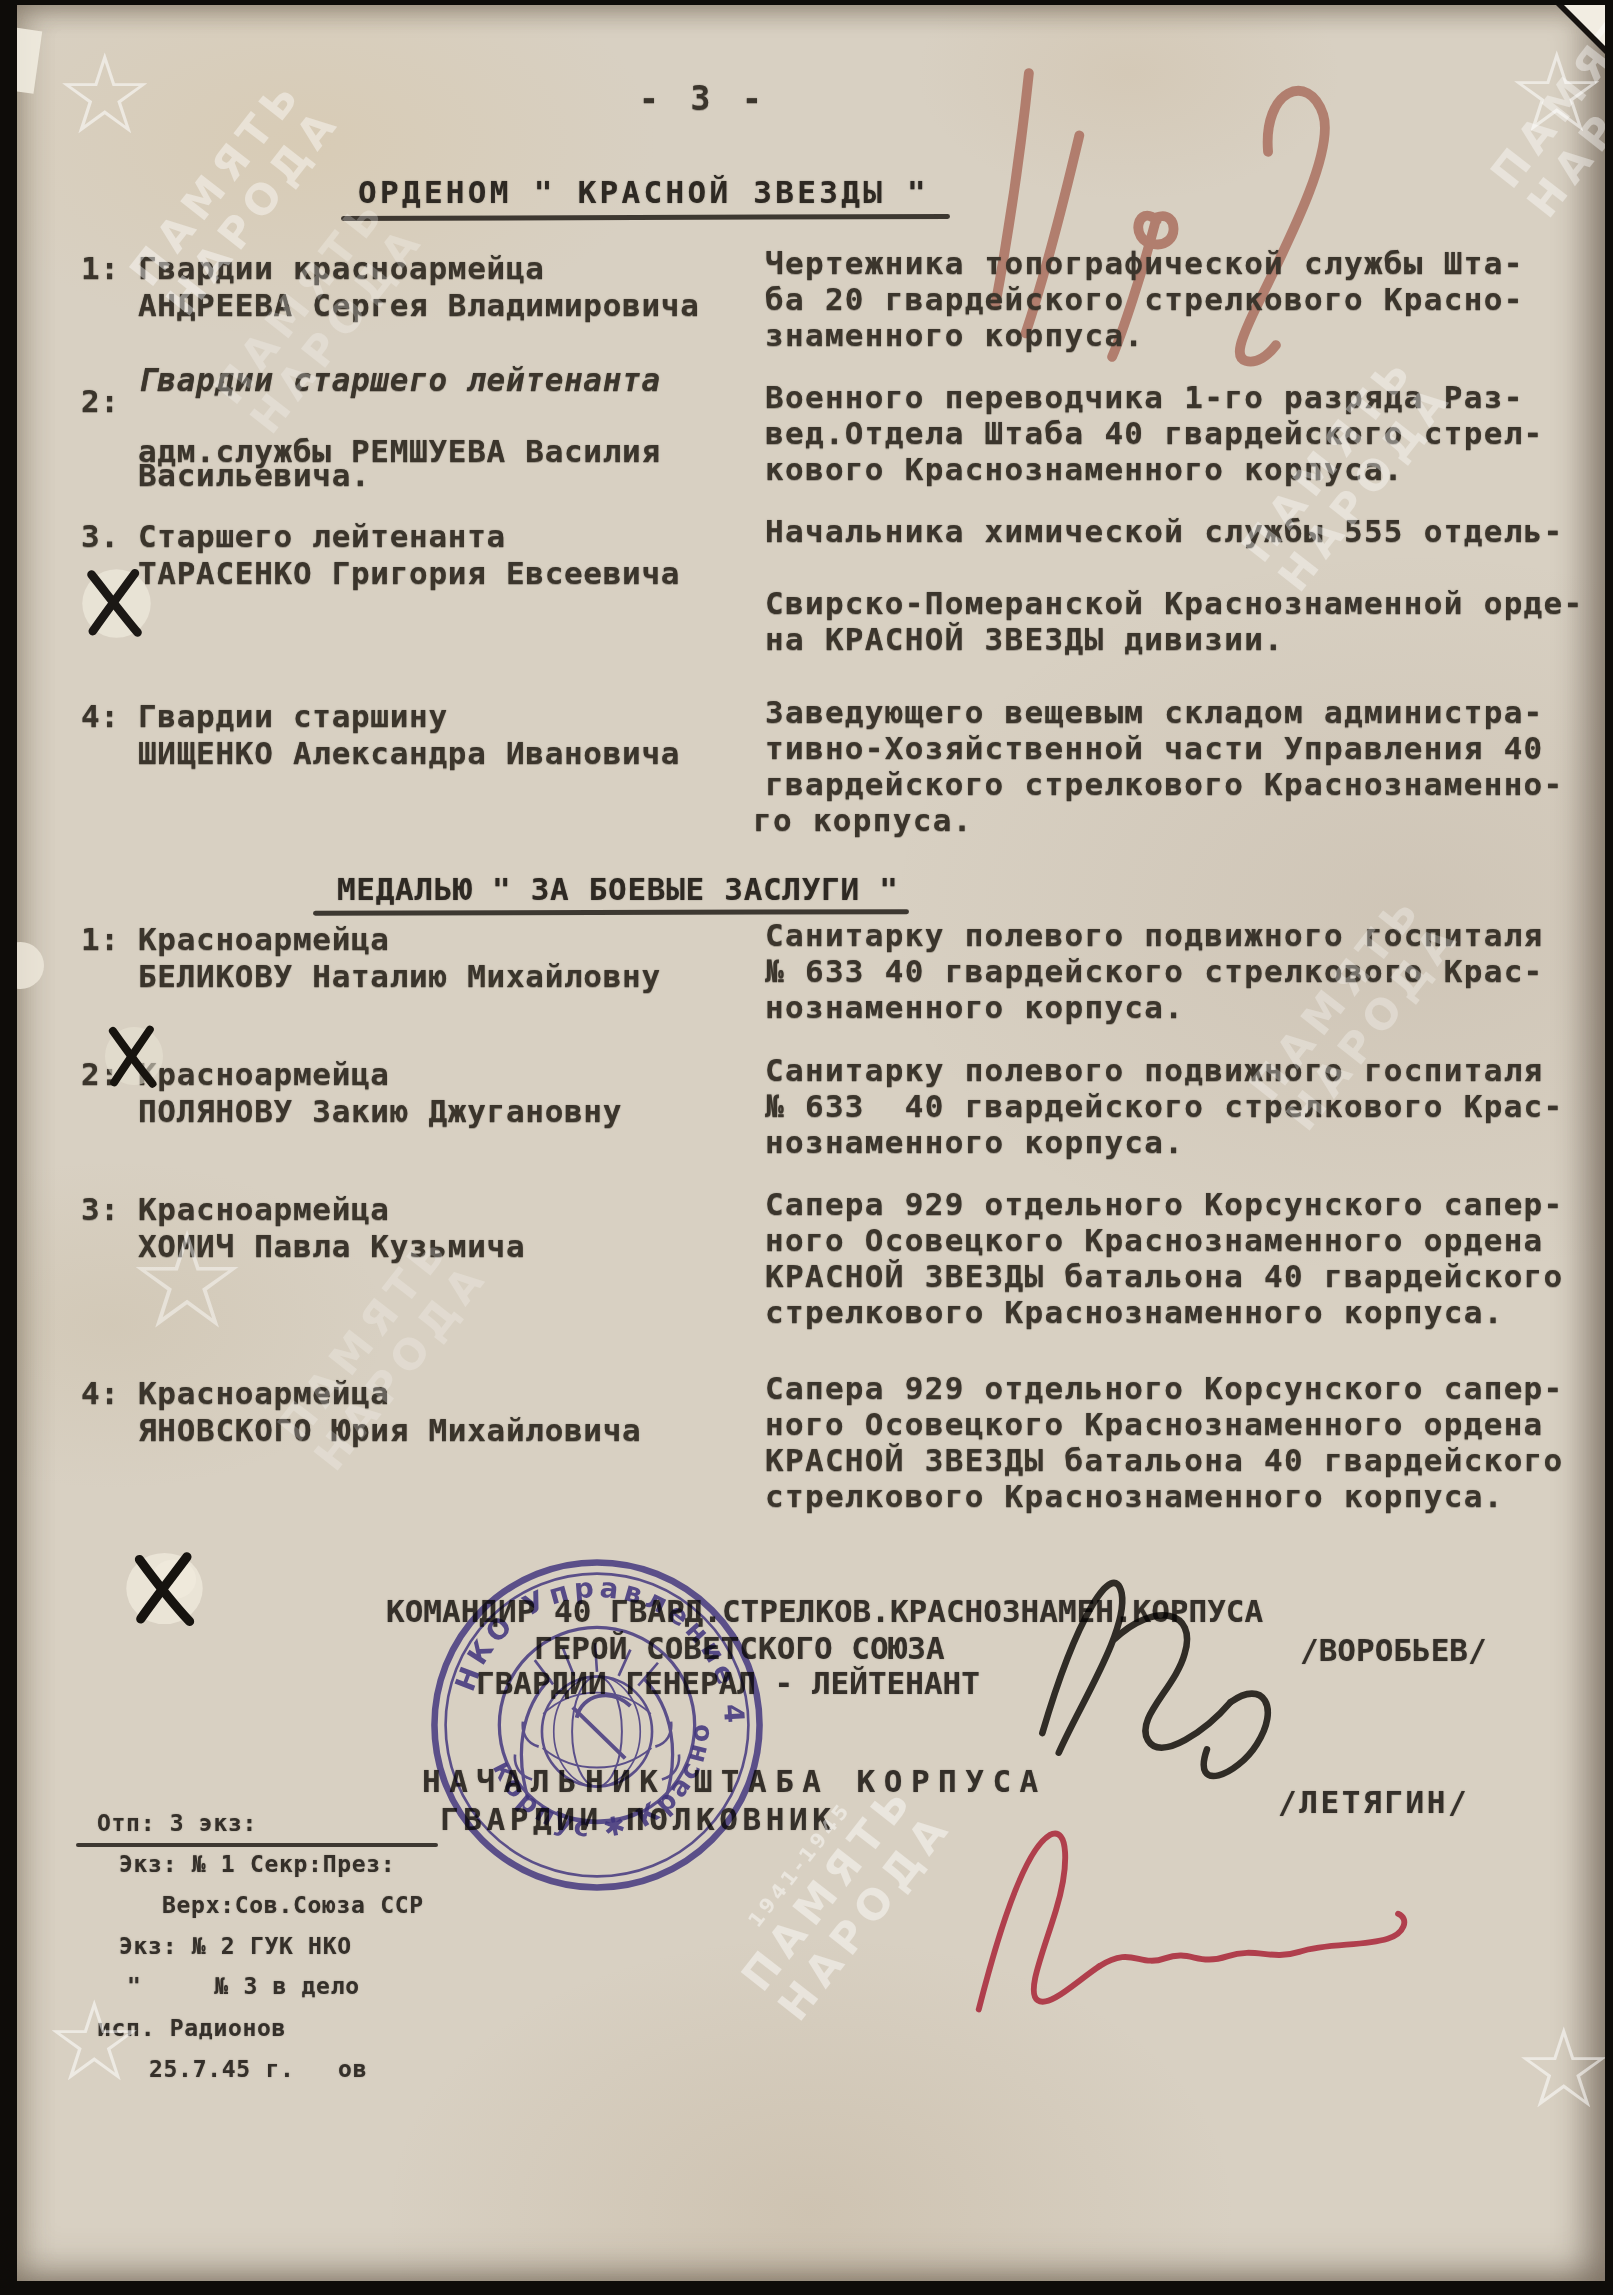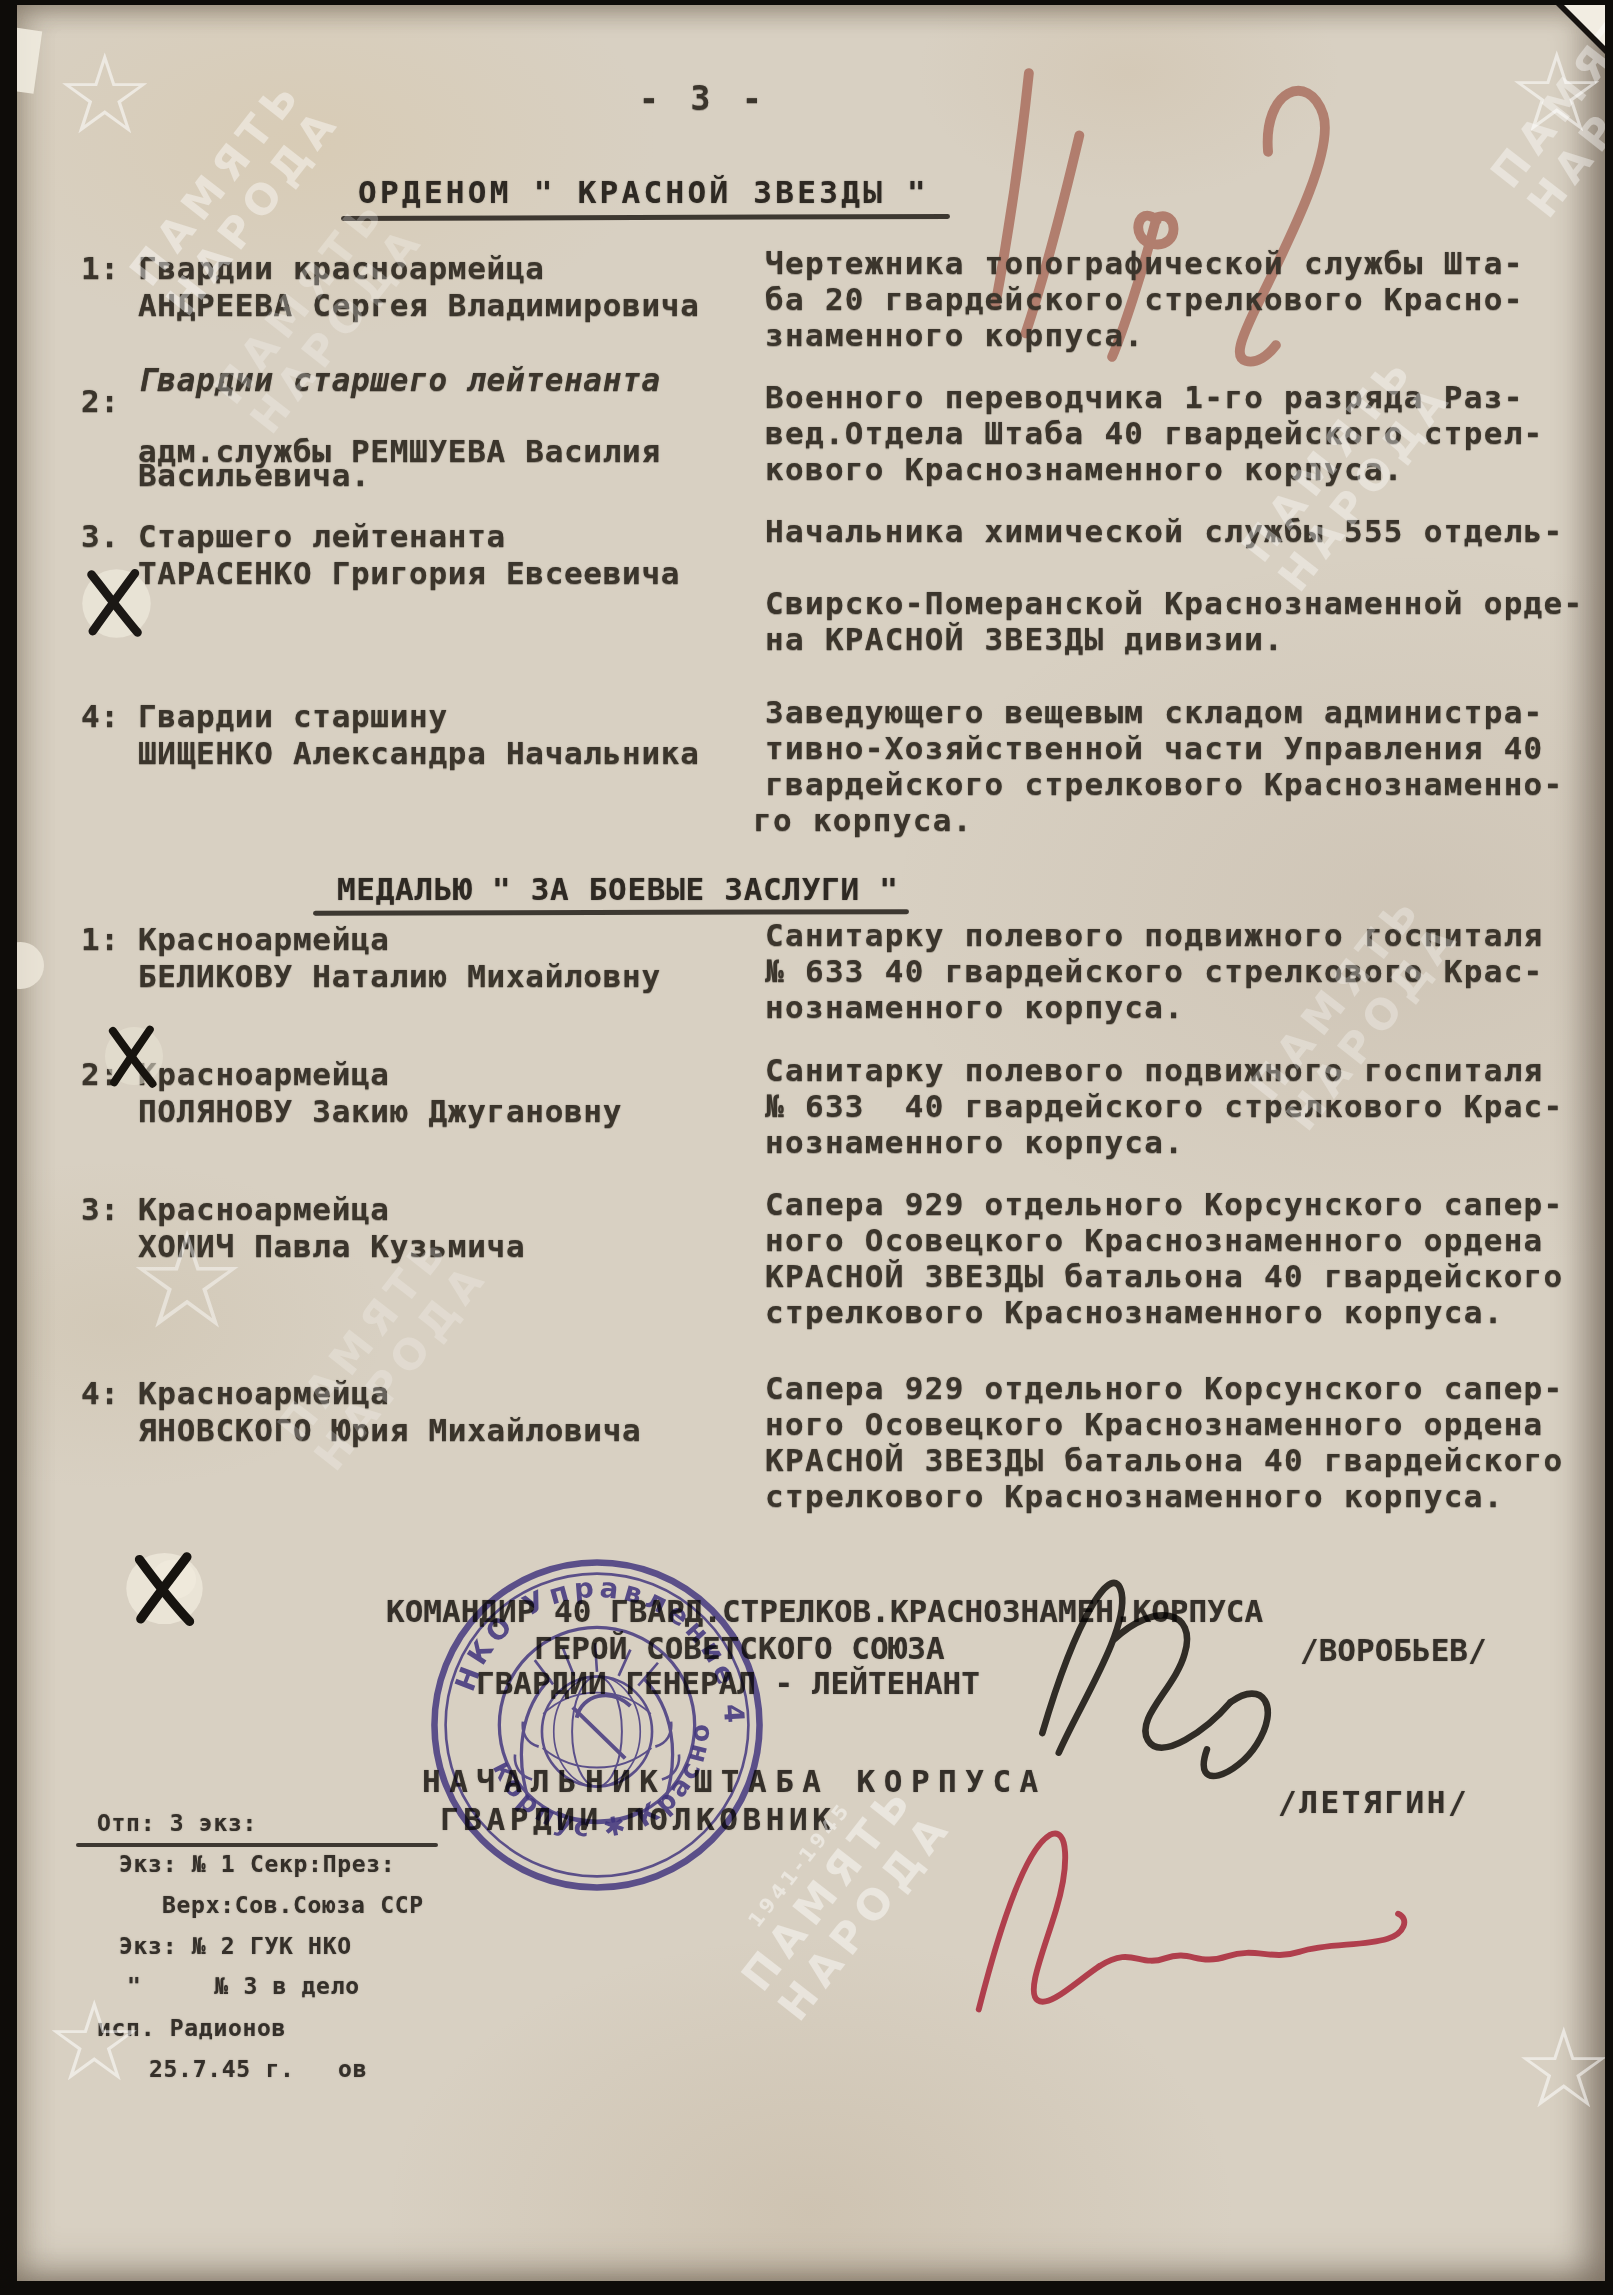--- a/index.html
+++ b/index.html
@@ -84,21 +84,21 @@
 
   <div class="t" style="left:64px;top:515px;">3.</div>
   <div class="t" style="left:121px;top:515px;">Старшего лейтенанта</div>
   <div class="t" style="left:121px;top:552px;">ТАРАСЕНКО Григория Евсеевича</div>
   <div class="t cit" style="left:748px;top:510px;">Начальника химической службы 555 отдель-</div>
   <div class="t cit" style="left:748px;top:582px;">Свирско-Померанской Краснознаменной орде-</div>
   <div class="t cit" style="left:748px;top:618px;">на КРАСНОЙ ЗВЕЗДЫ дивизии.</div>
 
   <div class="t" style="left:64px;top:695px;">4:</div>
   <div class="t" style="left:121px;top:695px;">Гвардии старшину</div>
-  <div class="t" style="left:121px;top:732px;">ШИЩЕНКО Александра Начальника</div>
+  <div class="t" style="left:121px;top:732px;">ШИЩЕНКО Александра Ивановича</div>
   <div class="t cit" style="left:748px;top:691px;">Заведующего вещевым складом администра-</div>
   <div class="t cit" style="left:748px;top:727px;">тивно-Хозяйственной части Управления 40</div>
   <div class="t cit" style="left:748px;top:763px;">гвардейского стрелкового Краснознаменно-</div>
   <div class="t cit" style="left:736px;top:799px;">го корпуса.</div>
 
   <div class="hd" style="left:320px;top:866px;letter-spacing:0.7px;">МЕДАЛЬЮ " ЗА БОЕВЫЕ ЗАСЛУГИ "</div>
   <div class="rule" style="left:296px;top:905px;width:596px;transform:rotate(-0.15deg);"></div>
 
   <div class="t" style="left:64px;top:918px;">1:</div>
   <div class="t" style="left:121px;top:918px;">Красноармейца</div>

